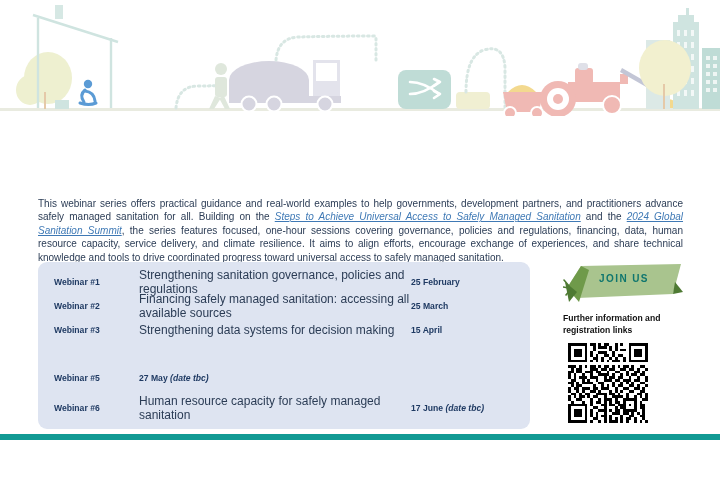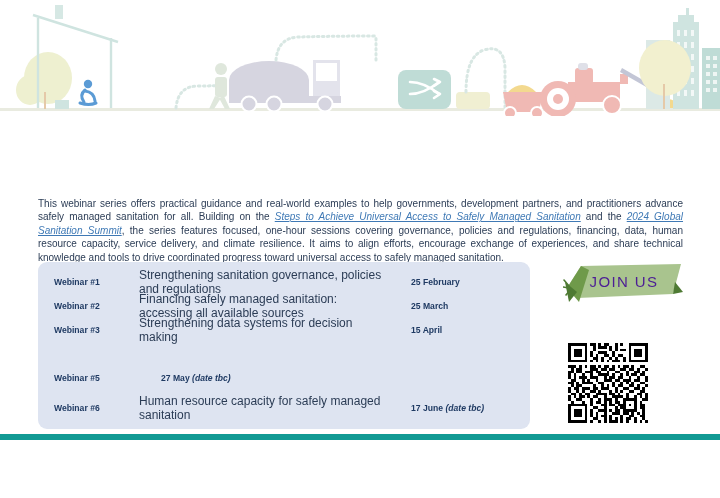--- a/index.html
+++ b/index.html
@@ -40,29 +40,29 @@
   .panel{
     position:absolute;left:38px;top:262px;width:492px;height:167px;
     background:#dee4f1;border-radius:9px;
   }
   .row{
     position:absolute;left:16px;width:462px;height:19px;
     display:flex;align-items:center;
   }
   .row .lbl{width:85px;font-size:8.6px;font-weight:bold;color:#1f3a63;}
   .row .ttl{flex:1;font-size:12px;color:#2b3c55;}
-  .row .dt{width:105px;font-size:8.6px;font-weight:bold;color:#1f3a63;margin-left:22px;}
+  .row .dt{width:105px;font-size:8.6px;font-weight:bold;color:#1f3a63;}
   .row .dt em{font-style:italic;}
 
   
   .ribbon{position:absolute;left:563px;top:262px;width:122px;height:42px;}
   .ribbon svg{display:block;}
   .ribbon-text{
     position:absolute;left:0;top:11px;width:122px;text-align:center;
-    color:#4c1d95;font-size:15px;font-weight:normal;letter-spacing:1.4px;
+    color:#0f766e;font-size:10px;font-weight:bold;letter-spacing:1.4px;
   }
 
   .further{
     position:absolute;left:563px;top:312px;width:132px;
     font-size:8.6px;font-weight:bold;line-height:12px;color:#111111;
   }
 
   .qr{position:absolute;left:568px;top:343px;width:80px;height:80px;background:#fff;}
   .qr svg{display:block;}
 
@@ -243,20 +243,24 @@
     <svg width="122" height="42" viewBox="0 0 122 42" xmlns="http://www.w3.org/2000/svg">
       <path d="M4 26 L18 4 L118 2 L110 32 L14 36 Z" fill="#a9c48e"></path>
       <path d="M4 26 L18 4 L26 8 L16 40 Z" fill="#6f9a4a"></path>
       <path d="M2 20 L14 30 L6 40 Z" fill="#4e7a33"></path>
       <path d="M110 32 L120 30 L112 20 Z" fill="#4e7a33"></path>
       <path d="M6 24 l-5 -6 m5 8 l-6 -1 m7 3 l-4 5" stroke="#4e7a33" stroke-width="1.6" fill="none" stroke-linecap="round"></path>
     </svg>
     <div class="ribbon-text">JOIN US</div>
   </div>
 
+  <div class="further">
+    <span>Further information and</span><br>
+    <span>registration links</span>
+  </div>
 
   <div class="qr">
     <svg width="80" height="80" viewBox="0 0 29 29" shape-rendering="crispEdges" xmlns="http://www.w3.org/2000/svg">
       <rect width="29" height="29" fill="#fff"></rect>
       <g fill="#000">
 
         <rect x="0" y="0" width="7" height="1"></rect>
           <rect x="0" y="6" width="7" height="1"></rect>
         <rect x="0" y="0" width="1" height="7"></rect>
           <rect x="6" y="0" width="1" height="7"></rect>

